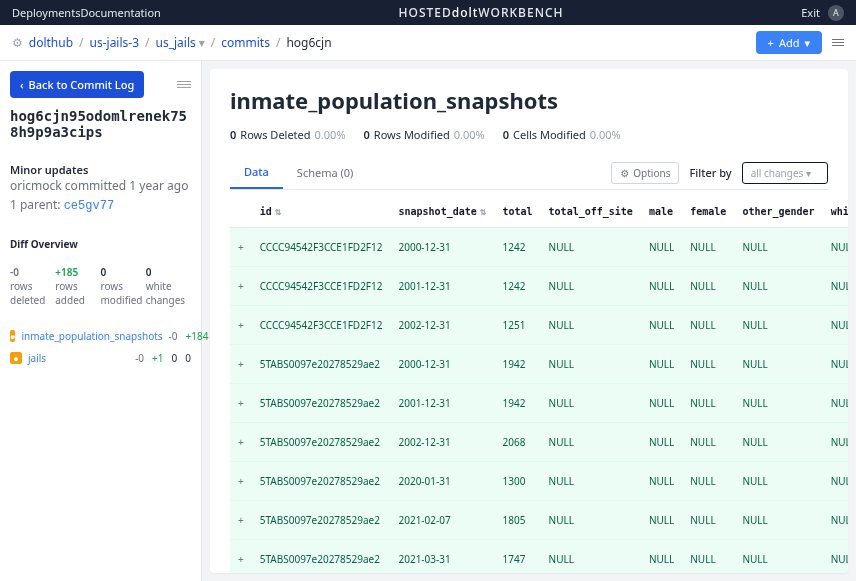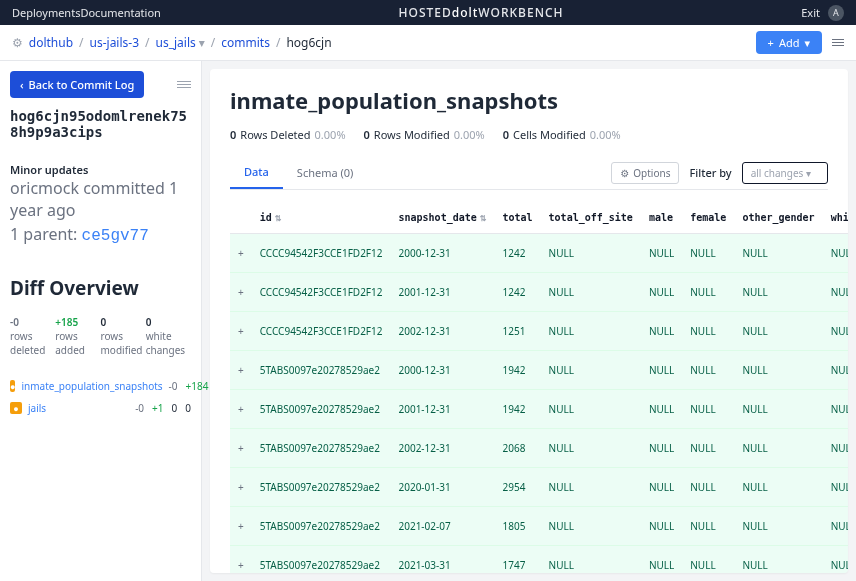--- a/index.html
+++ b/index.html
@@ -21,43 +21,43 @@
 .menu-icon span{width:12px;height:1px;background:#6b7280}
 .main{display:flex;height:520px}
 .sidebar{width:202px;background:#fff;border-right:1px solid #e5e7eb;padding:10px;font-size:11px;display:flex;flex-direction:column;gap:10px}
 .back-btn{background:#1d4ed8;color:#fff;border:none;border-radius:4px;padding:6px 10px;font-size:11px;cursor:pointer;display:flex;align-items:center;gap:5px;font-weight:500}
 .sidebar-top{display:flex;justify-content:space-between;align-items:center}
 .collapse-icon{display:flex;flex-direction:column;gap:2px;cursor:pointer}
 .collapse-icon span{width:14px;height:1px;background:#9ca3af}
 .viewing{color:#111827}
 .hash{font-family:ui-monospace,monospace;font-weight:600;word-break:break-all;font-size:14px}
 .minor{font-weight:600;margin-top:12px}
-.meta{color:#6b7280;font-size:16px}
+.meta{color:#6b7280;font-size:12px}
 .parent{margin-top:2px}
 .parent a{color:#3b82f6;font-family:Liberation Mono, monospace;text-decoration:none}
-.diff-overview{font-weight:700;font-size:19px;margin-top:20px}
+.diff-overview{font-weight:700;font-size:10px;margin-top:14px}
 .stats-row{display:flex;font-size:10px;margin-top:4px}
 .stat{flex:1;text-align:left}
 .stat-num{font-weight:600}
 .stat-label{color:#6b7280}
 .green{color:#16a34a}
 .neg{color:#6b7280}
 .diff-items{margin-top:8px;font-size:10px}
 .diff-item{display:flex;align-items:center;padding:4px 0;gap:6px}
 .badge{width:12px;height:12px;border-radius:2px;display:flex;align-items:center;justify-content:center;font-size:9px;font-weight:700;color:#fff}
 .badge-orange{background:#f59e0b}
 .diff-item a{color:#3b82f6;text-decoration:none;cursor:pointer;flex:1}
 .diff-item-nums{display:flex;gap:8px;font-family:ui-monospace,monospace}
 .content{flex:1;padding:16px 20px;overflow:auto;background:#fff;margin:8px;border-radius:4px;box-shadow:0 1px 2px rgba(0,0,0,.05)}
 h1{font-size:22px;font-weight:700;margin-bottom:12px}
 .summary{display:flex;gap:18px;font-size:11px;margin-bottom:14px}
 .summary-item{display:flex;gap:4px}
 .summary-item .n{font-weight:600}
 .summary-item .pct{color:#9ca3af}
-.tabs-row{display:flex;align-items:center;border-bottom:1px solid #e5e7eb;margin-bottom:12px}
+.tabs-row{display:flex;align-items:center;border-bottom:1px solid #e5e7eb;margin-bottom:6px}
 .tab{padding:8px 14px;font-size:11px;color:#6b7280;cursor:pointer}
 .tab.active{color:#2563eb;border-bottom:2px solid #2563eb;font-weight:500}
 .tabs-right{margin-left:auto;display:flex;align-items:center;gap:10px}
 .options-btn{border:1px solid #d1d5db;background:#fff;color:#6b7280;font-size:10px;padding:3px 8px;border-radius:3px;cursor:pointer;display:flex;align-items:center;gap:4px}
 .filter-label{font-size:11px;font-weight:500}
 .filter-select{border:1px solid #0f172a;background:#fff;font-size:10px;padding:3px 16px 3px 8px;border-radius:3px;color:#9ca3af;cursor:pointer}
 .data-table{width:100%;border-collapse:collapse;font-family:ui-monospace,monospace;font-size:10px}
 .data-table th{text-align:left;padding:10px 8px;color:#111827;font-weight:600;border-bottom:1px solid #e5e7eb;font-family:ui-monospace,monospace}
 .data-table td{padding:12px 8px;border-bottom:1px solid #dcfce7}
 .row-added{background:#ecfdf5;color:#065f46}
@@ -280,21 +280,21 @@
             <td class="">NULL</td>
             <td class="">NULL</td>
             <td class="">NULL</td>
             <td class="">NULL</td>
             <td class="">NULL</td>
           </tr>
           <tr class="row-added">
             <td class="plus">+</td>
             <td class="">5TABS0097e20278529ae2</td>
             <td class="">2020-01-31</td>
-            <td class="">2954</td>
+            <td class="">1300</td>
             <td class="">NULL</td>
             <td class="">NULL</td>
             <td class="">NULL</td>
             <td class="">NULL</td>
             <td class="">NULL</td>
           </tr>
           <tr class="row-added">
             <td class="plus">+</td>
             <td class="">5TABS0097e20278529ae2</td>
             <td class="">2021-02-07</td>

